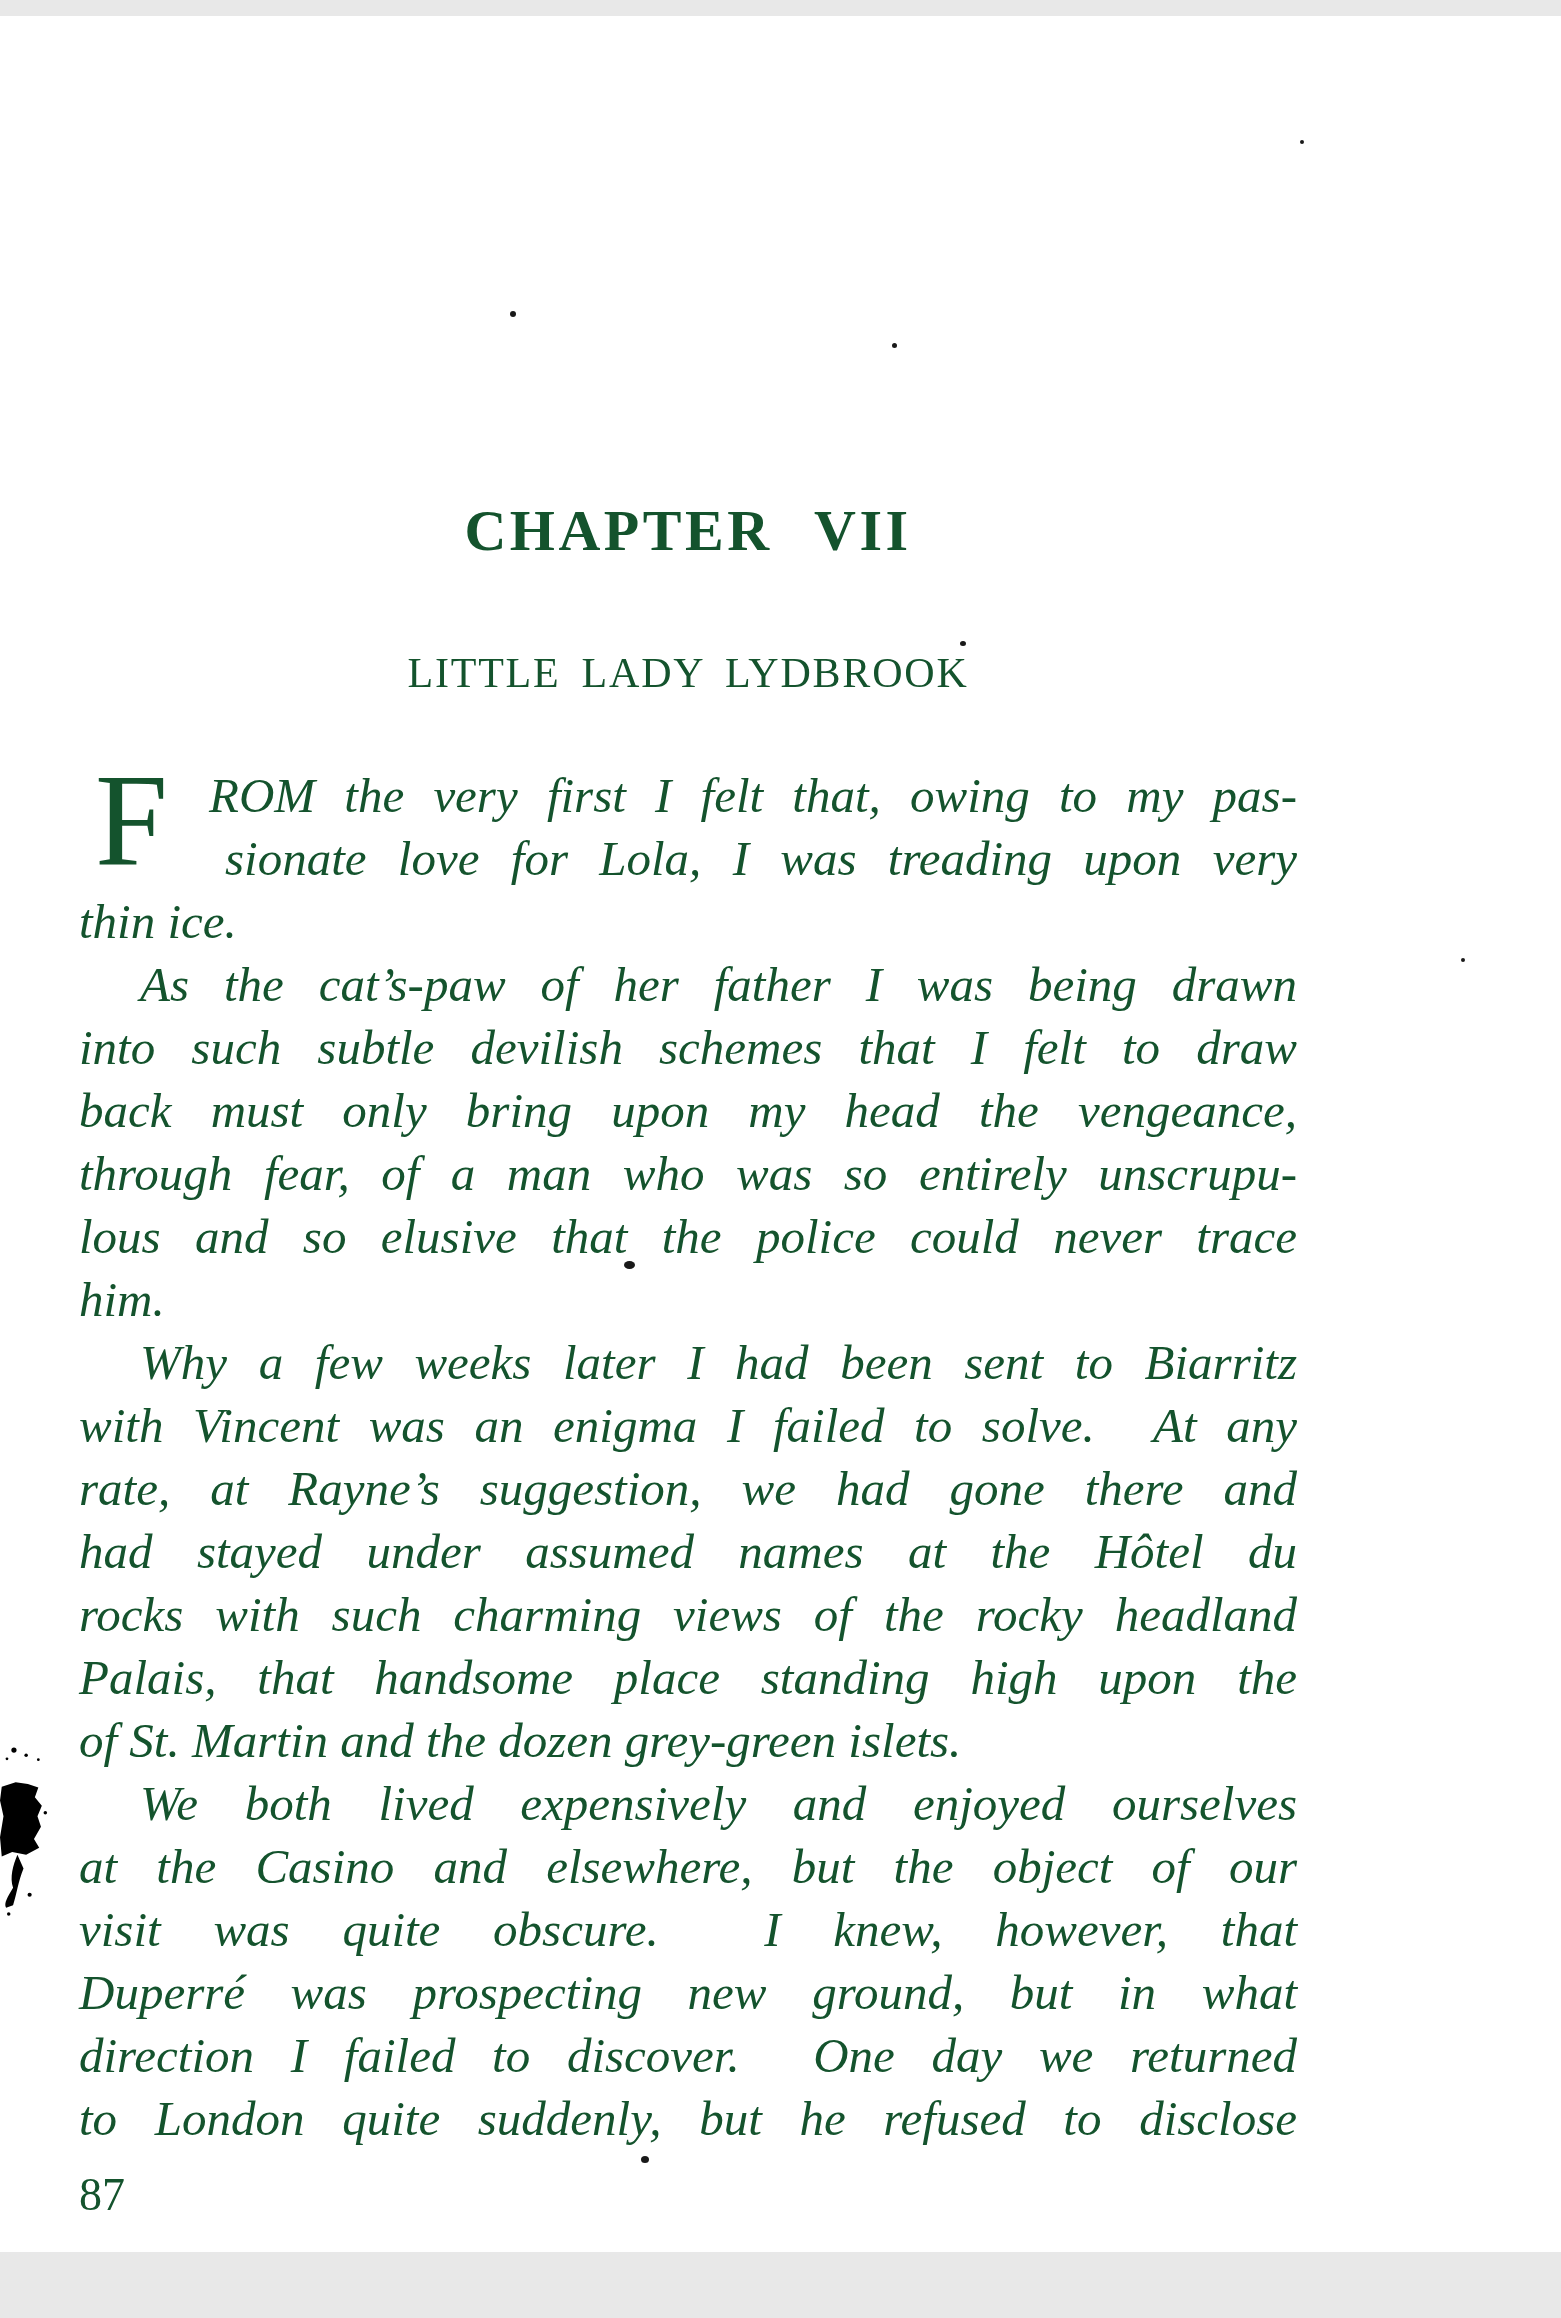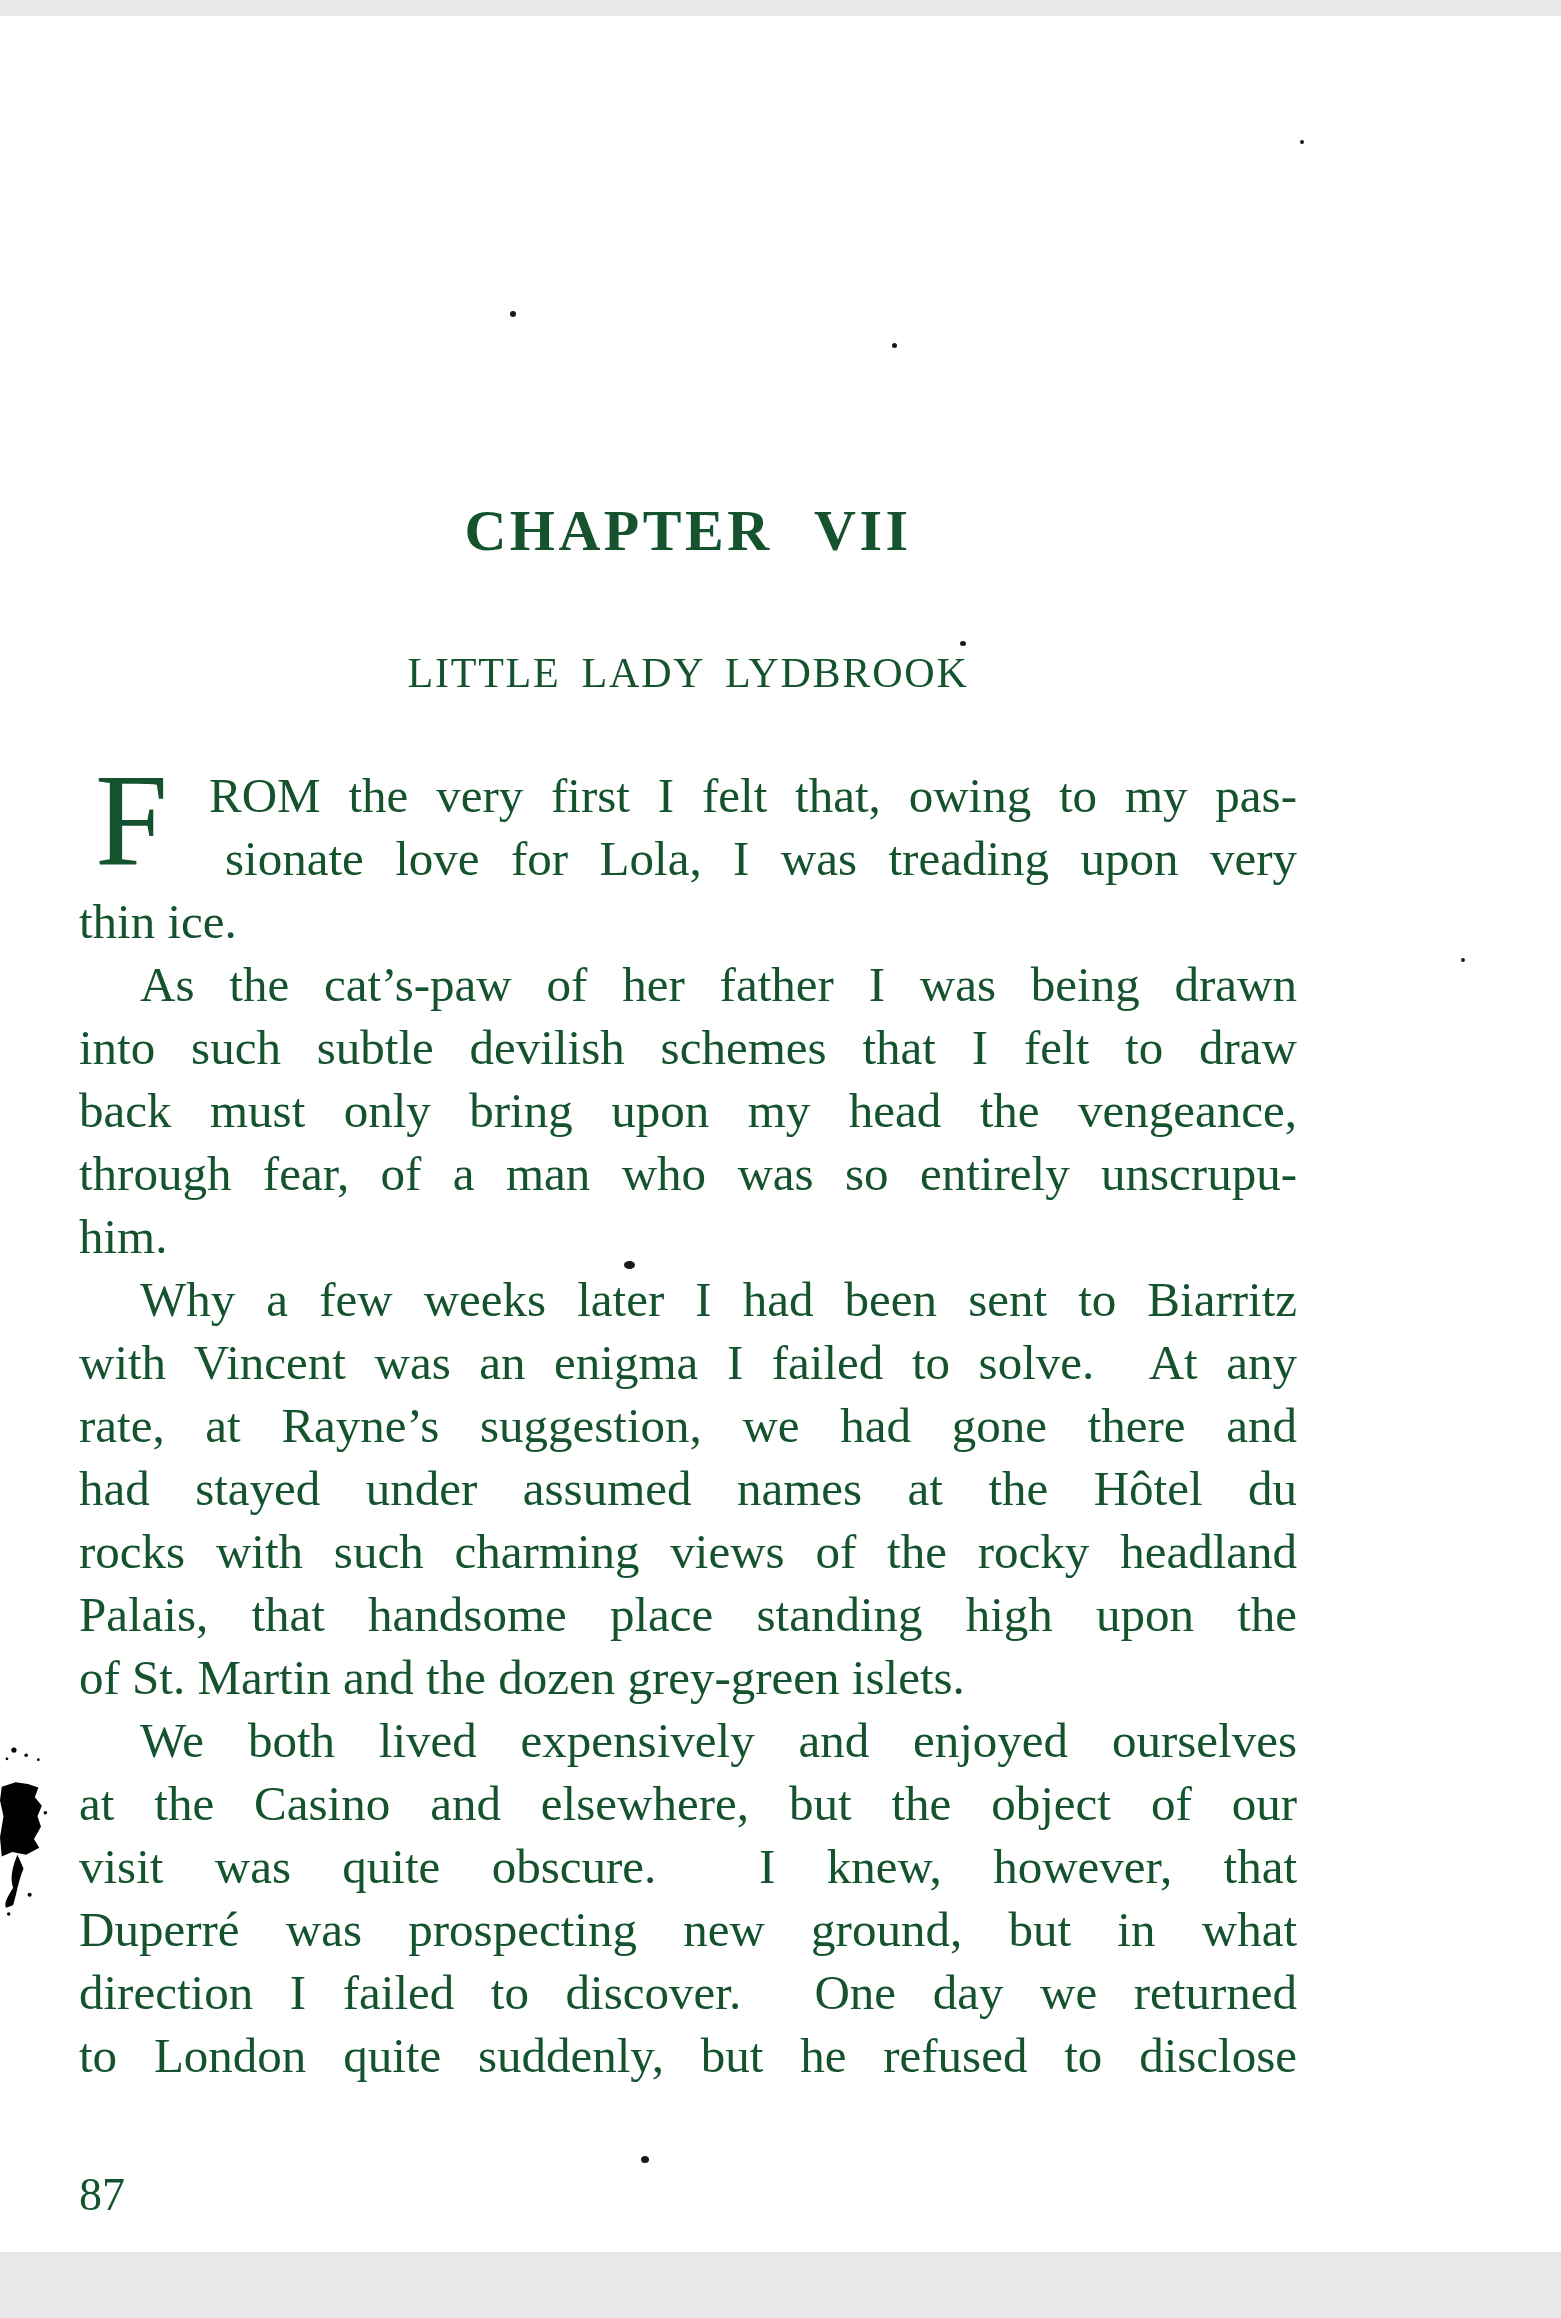--- a/index.html
+++ b/index.html
@@ -23,21 +23,21 @@
     position:absolute; left:79px; top:633px; width:1218px;
     text-align:center;
     font-size:42px; font-weight:normal;
     letter-spacing:1.8px; word-spacing:8.8px;
     white-space:nowrap;
   }
   .body-text {
     position:absolute; left:79px; top:748px; width:1218px;
     font-size:49px; line-height:63px;
   }
-  .line { white-space:normal; }
+  .line { white-space:normal;font-style:italic; }
   .line.j { text-align:justify; text-align-last:justify; }
   .line.indent { padding-left:61px; }
   .line.dc1 { padding-left:130px; }
   .line.dc2 { padding-left:146px; }
   .drop-cap {
     position:absolute; left:16px; top:-10.5px;
     font-size:131px; line-height:1;
   }
   .page-number {
     position:absolute; left:79px; top:2152px; width:1218px;
@@ -61,20 +61,21 @@
   <div class="body-text">
     <span class="drop-cap">F</span>
 
   <div class="line dc1 j">ROM the very first I felt that, owing to my pas-</div>
       <div class="line dc2 j">sionate love for Lola, I was treading upon very</div>
       <div class="line normal">thin ice.</div>
       <div class="line indent j">As the cat’s-paw of her father I was being drawn</div>
       <div class="line normal j">into such subtle devilish schemes that I felt to draw</div>
       <div class="line normal j">back must only bring upon my head the vengeance,</div>
       <div class="line normal j">through fear, of a man who was so entirely unscrupu-</div>
+      <div class="line normal j">lous and so elusive that the police could never trace</div>
       <div class="line normal">him.</div>
       <div class="line indent j">Why a few weeks later I had been sent to Biarritz</div>
       <div class="line normal j">with Vincent was an enigma I failed to solve.&nbsp; At any</div>
       <div class="line normal j">rate, at Rayne’s suggestion, we had gone there and</div>
       <div class="line normal j">had stayed under assumed names at the Hôtel du</div>
       <div class="line normal j">rocks with such charming views of the rocky headland</div>
       <div class="line normal j">Palais, that handsome place standing high upon the</div>
       <div class="line normal">of St. Martin and the dozen grey-green islets.</div>
       <div class="line indent j">We both lived expensively and enjoyed ourselves</div>
       <div class="line normal j">at the Casino and elsewhere, but the object of our</div>

